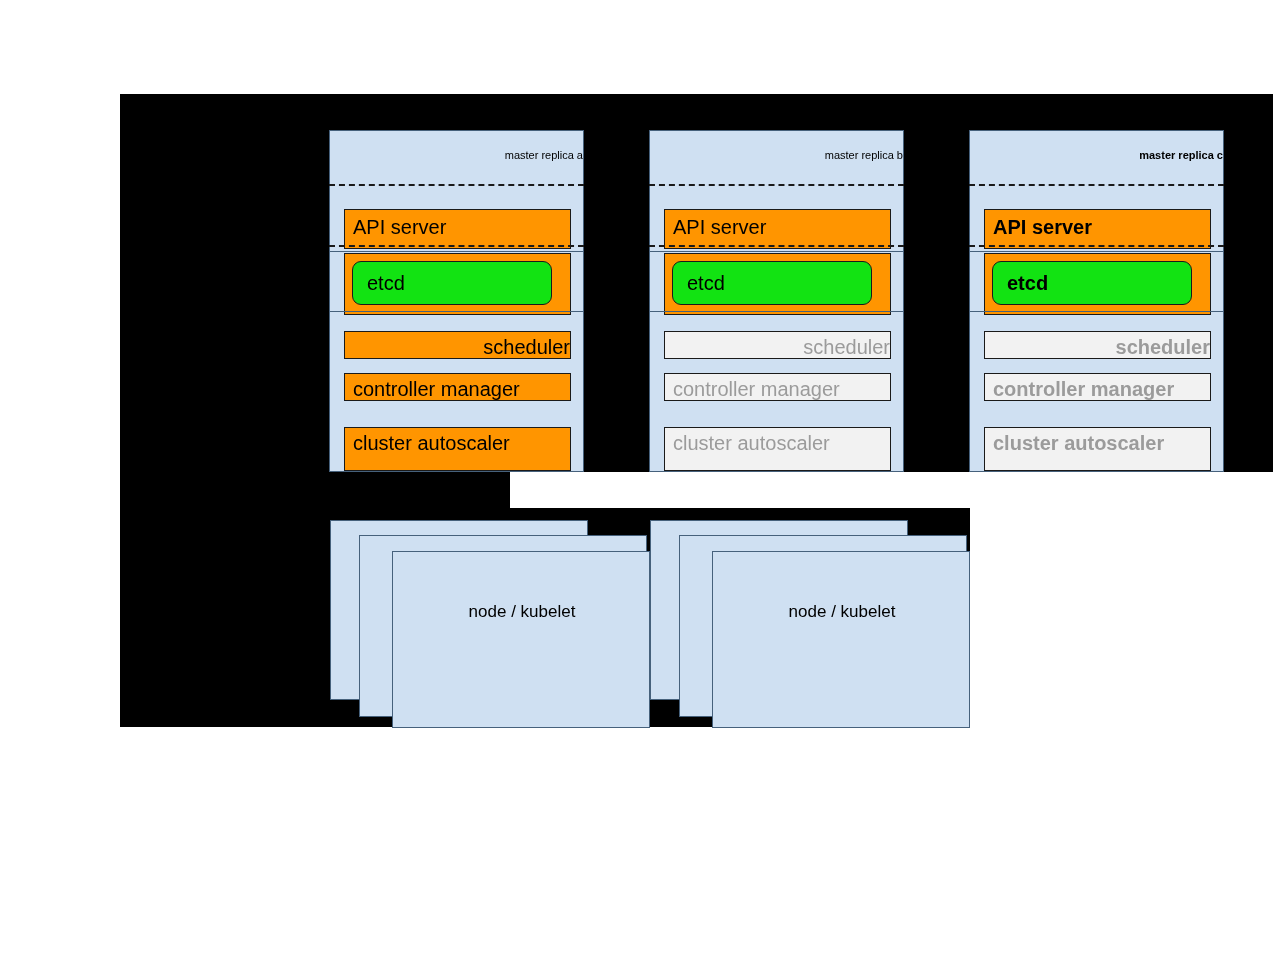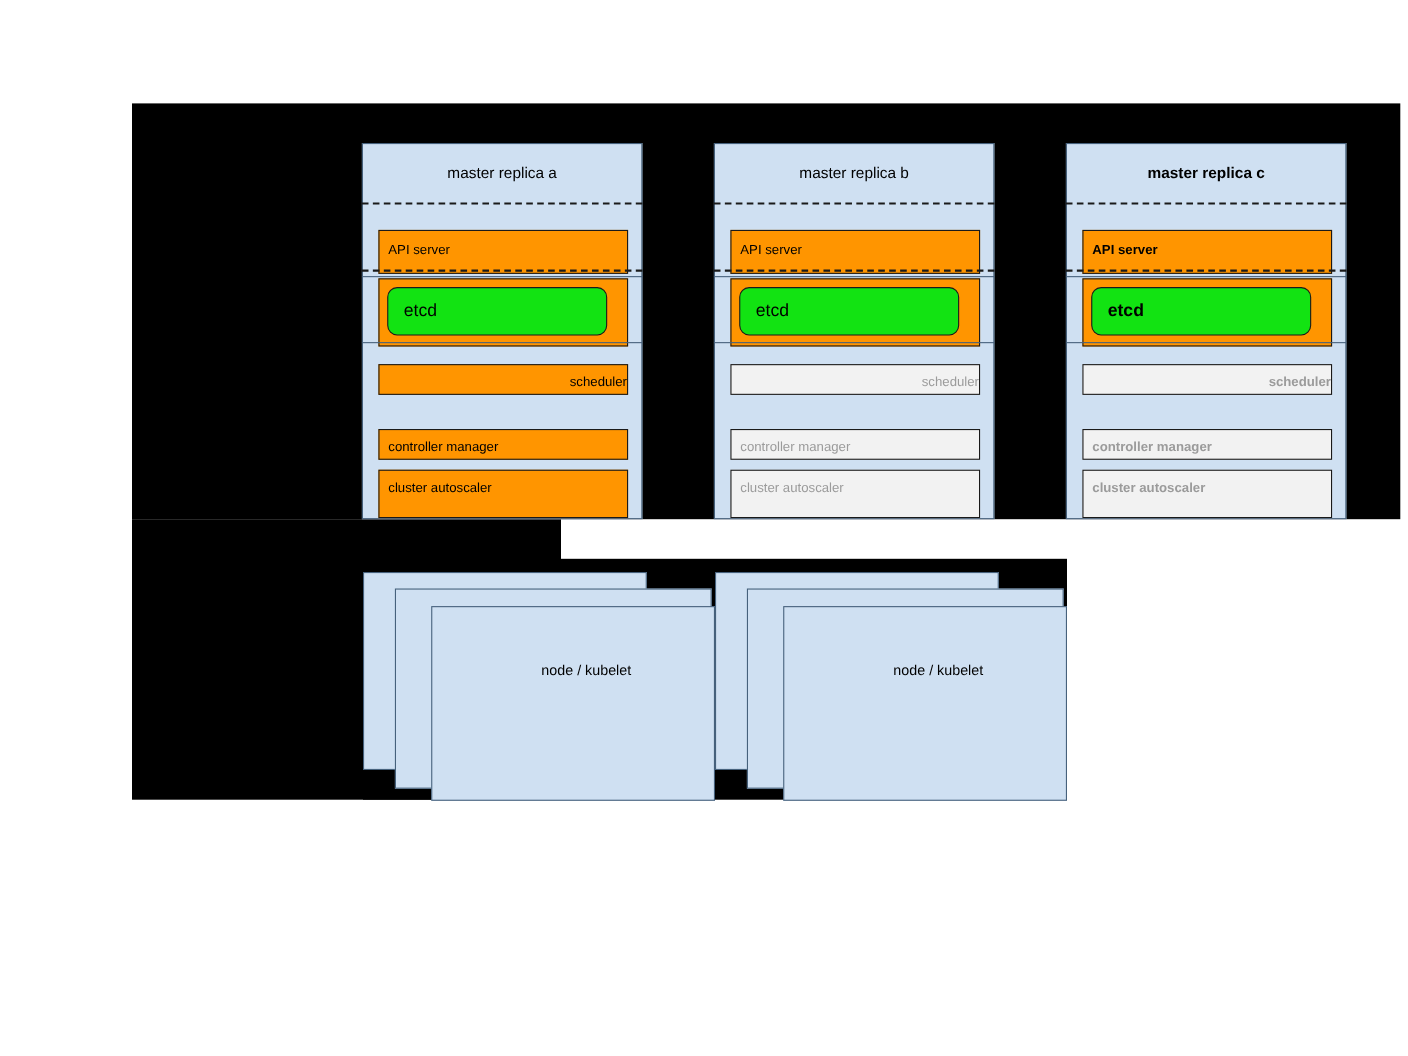--- a/index.html
+++ b/index.html
@@ -36,22 +36,22 @@
   }
   #replica-a { left: 329px; }
   #replica-b { left: 649px; }
   #replica-c { left: 969px; font-weight: bold; }
 
   .replica-title {
     position: absolute;
     left: 0;
     top: 18px;
     width: 100%;
-    text-align: center;
-    font-size: 14px;
+    text-align: right;
+    font-size: 11px;
     color: #000000;
   }
 
   
   .dash-sep {
     position: absolute;
     left: -1px;
     width: calc(100% + 2px);
     height: 0;
     border-top: 2px dashed #1a1a1a;
@@ -71,21 +71,21 @@
   #rule-a1, #rule-b1, #rule-c1 { top: 120px; }
   #rule-a2, #rule-b2, #rule-c2 { top: 180px; }
 
   
   .comp {
     position: absolute;
     left: 14px;
     width: 227px;
     box-sizing: border-box;
     border: 1px solid #1a1a1a;
-    font-size: 12px;
+    font-size: 20px;
     line-height: 30px;
     padding-left: 8px;
     white-space: nowrap;
     overflow: hidden;
   }
   .comp.active   { background: #ff9500; color: #000000; }
   .comp.inactive { background: #f2f2f2; color: #9b9b9b; }
 
   .comp-api   { top: 78px;  height: 40px; line-height: 34px; }
   .comp-etcd-host {
@@ -101,51 +101,51 @@
   .etcd-pill {
     position: absolute;
     left: 22px;
     top: 130px;
     width: 200px;
     height: 44px;
     background: #12e312;
     border: 1px solid #1a1a1a;
     border-radius: 9px;
     box-sizing: border-box;
-    font-size: 16px;
+    font-size: 20px;
     line-height: 42px;
     padding-left: 14px;
     color: #000000;
   }
   .comp-sched { top: 200px; height: 28px; text-align: right; }
-  .comp-ctrl  { top: 259px; height: 28px; }
+  .comp-ctrl  { top: 242px; height: 28px; }
   .comp-auto  { top: 296px; height: 44px; }
 
   
   .node-group { position: absolute; }
   #node-group-1 { left: 330px; top: 520px; }
   #node-group-2 { left: 650px; top: 520px; }
 
   .node-card {
     position: absolute;
     background: #cfe0f2;
     border: 1px solid #46617c;
     box-sizing: border-box;
   }
   .node-back   { left: 0px;  top: 0px;  width: 258px; height: 180px; }
   .node-mid    { left: 29px; top: 15px; width: 288px; height: 182px; }
   .node-front  { left: 62px; top: 31px; width: 258px; height: 177px; }
 
   .node-label {
     position: absolute;
-    left: 12px;
+    left: 1px;
     top: 50px;
     width: 100%;
     text-align: center;
-    font-size: 13px;
+    font-size: 17px;
     color: #000000;
   }
 </style>
 </head>
 <body>
 
 <div class="backdrop" id="backdrop-top"></div>
 <div class="backdrop" id="backdrop-bot"></div>
 <div class="backdrop" id="backdrop-mid"></div>
 

